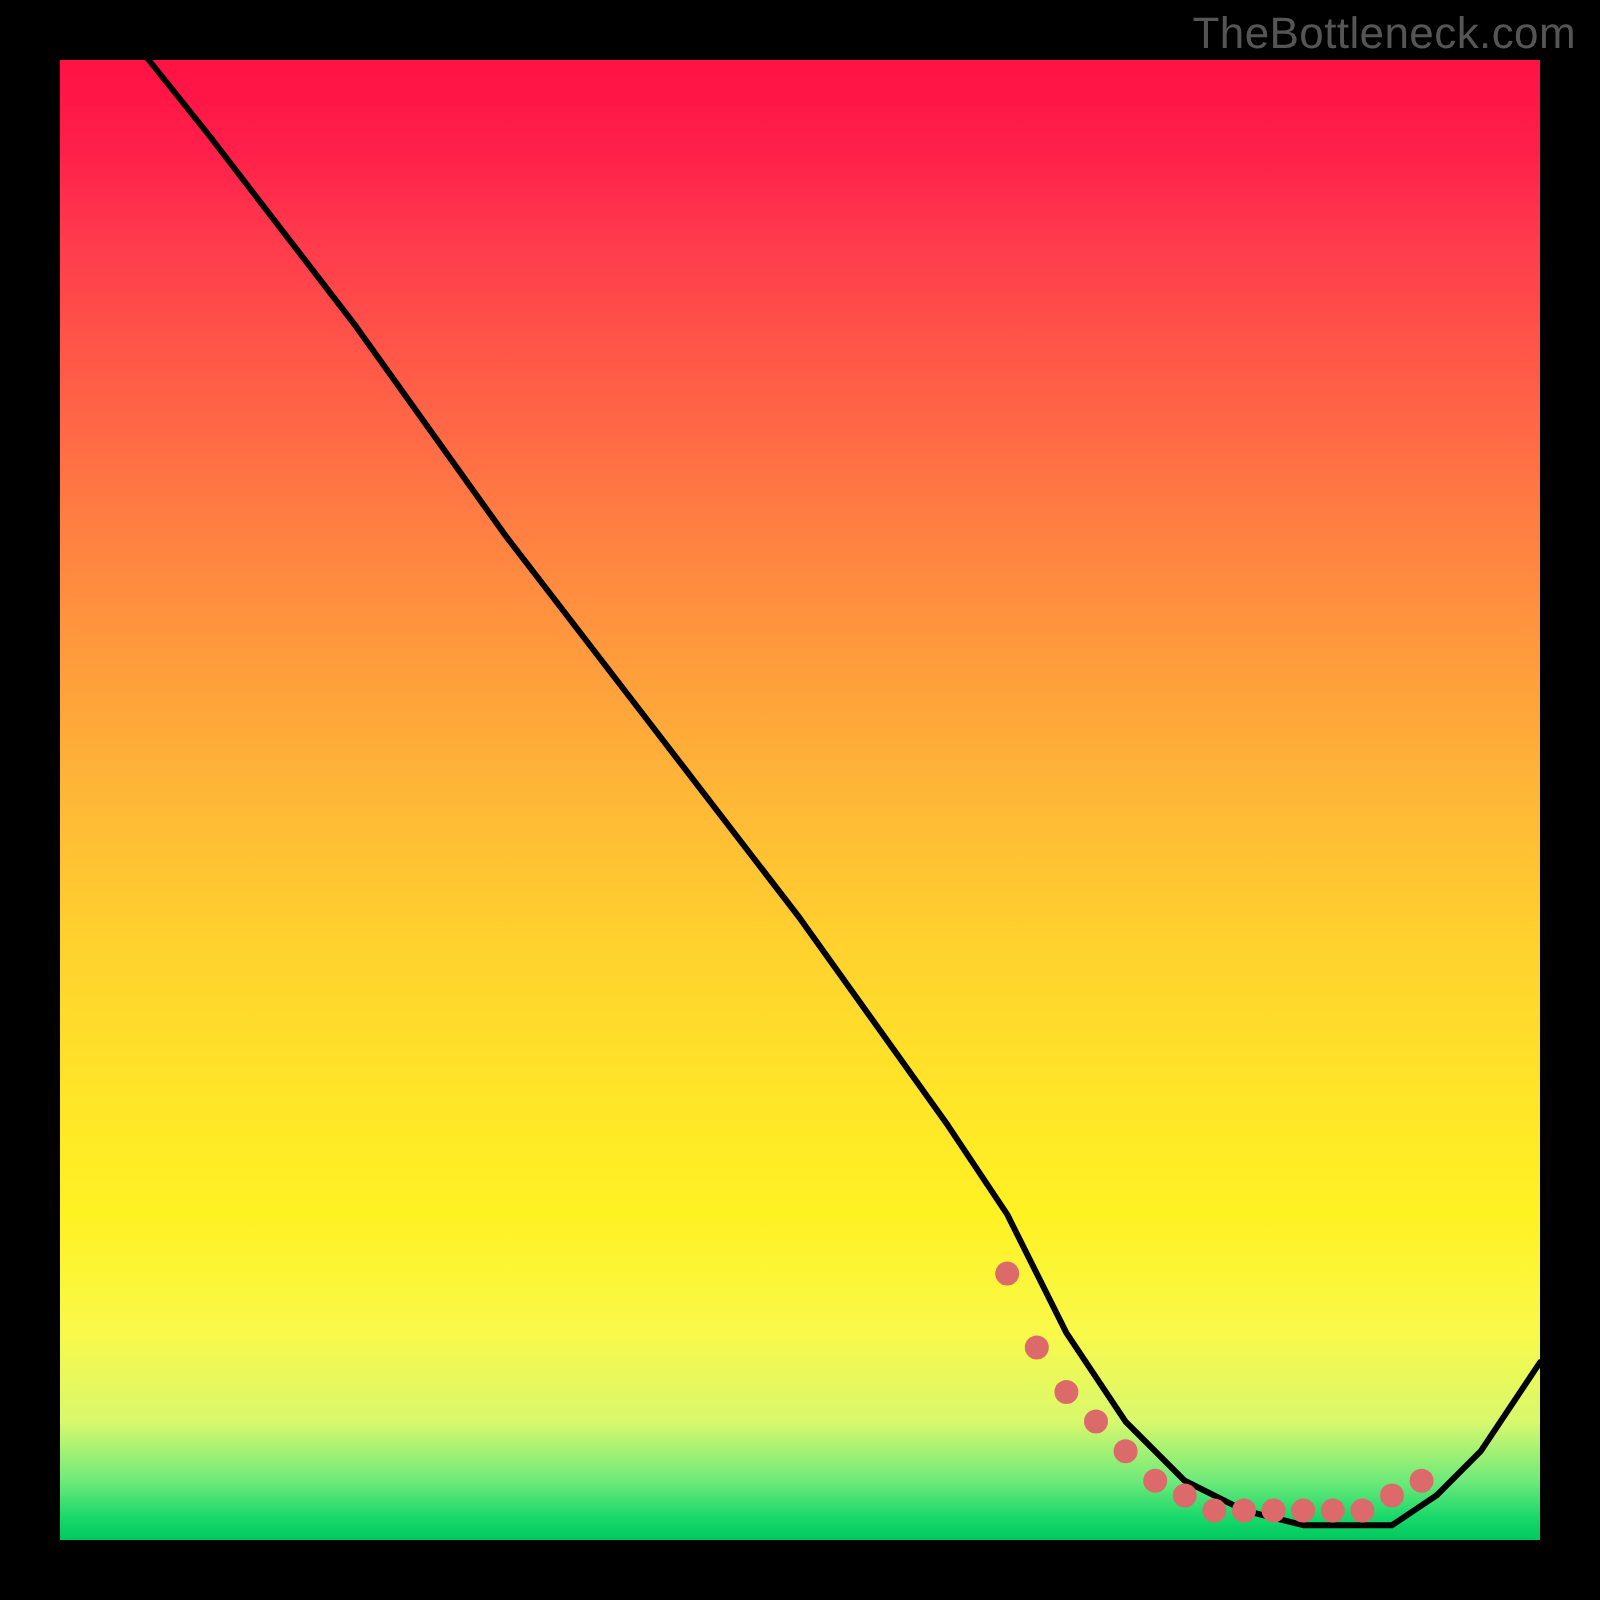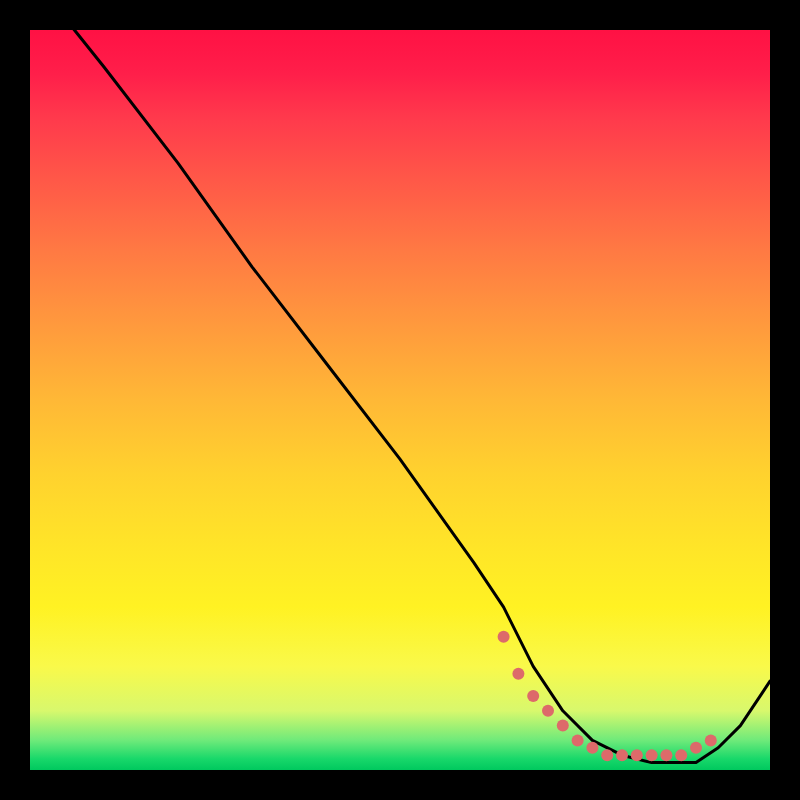--- a/index.html
+++ b/index.html
@@ -58,20 +58,21 @@
     color: #555;
     font-size: 22px;
     letter-spacing: 0.2px;
   }
 </style>
 </head>
 <body>
 
 <div class="frame">
 
+  <div class="attribution">TheBottleneck.com</div>
 
   <div class="plot">
     <svg class="lines" viewBox="0 0 740 740" preserveAspectRatio="none">
 
       <polyline id="curve" fill="none" stroke="#000" stroke-width="3" stroke-linejoin="round" stroke-linecap="round" points="0.0,-59.2 44.4,0.0 74.0,37.0 148.0,133.2 222.0,236.8 296.0,333.0 370.0,429.2 444.0,532.8 473.6,577.2 503.2,636.4 532.8,680.8 562.4,710.4 592.0,725.2 621.6,732.6 643.8,732.6 666.0,732.6 688.2,717.8 710.4,695.6 740.0,651.2"></polyline>
 
       <g id="dots">
           <circle cx="473.6" cy="606.8" r="6" fill="#dd6a6a"></circle>
           <circle cx="488.4" cy="643.8" r="6" fill="#dd6a6a"></circle>
           <circle cx="503.2" cy="666.0" r="6" fill="#dd6a6a"></circle>

